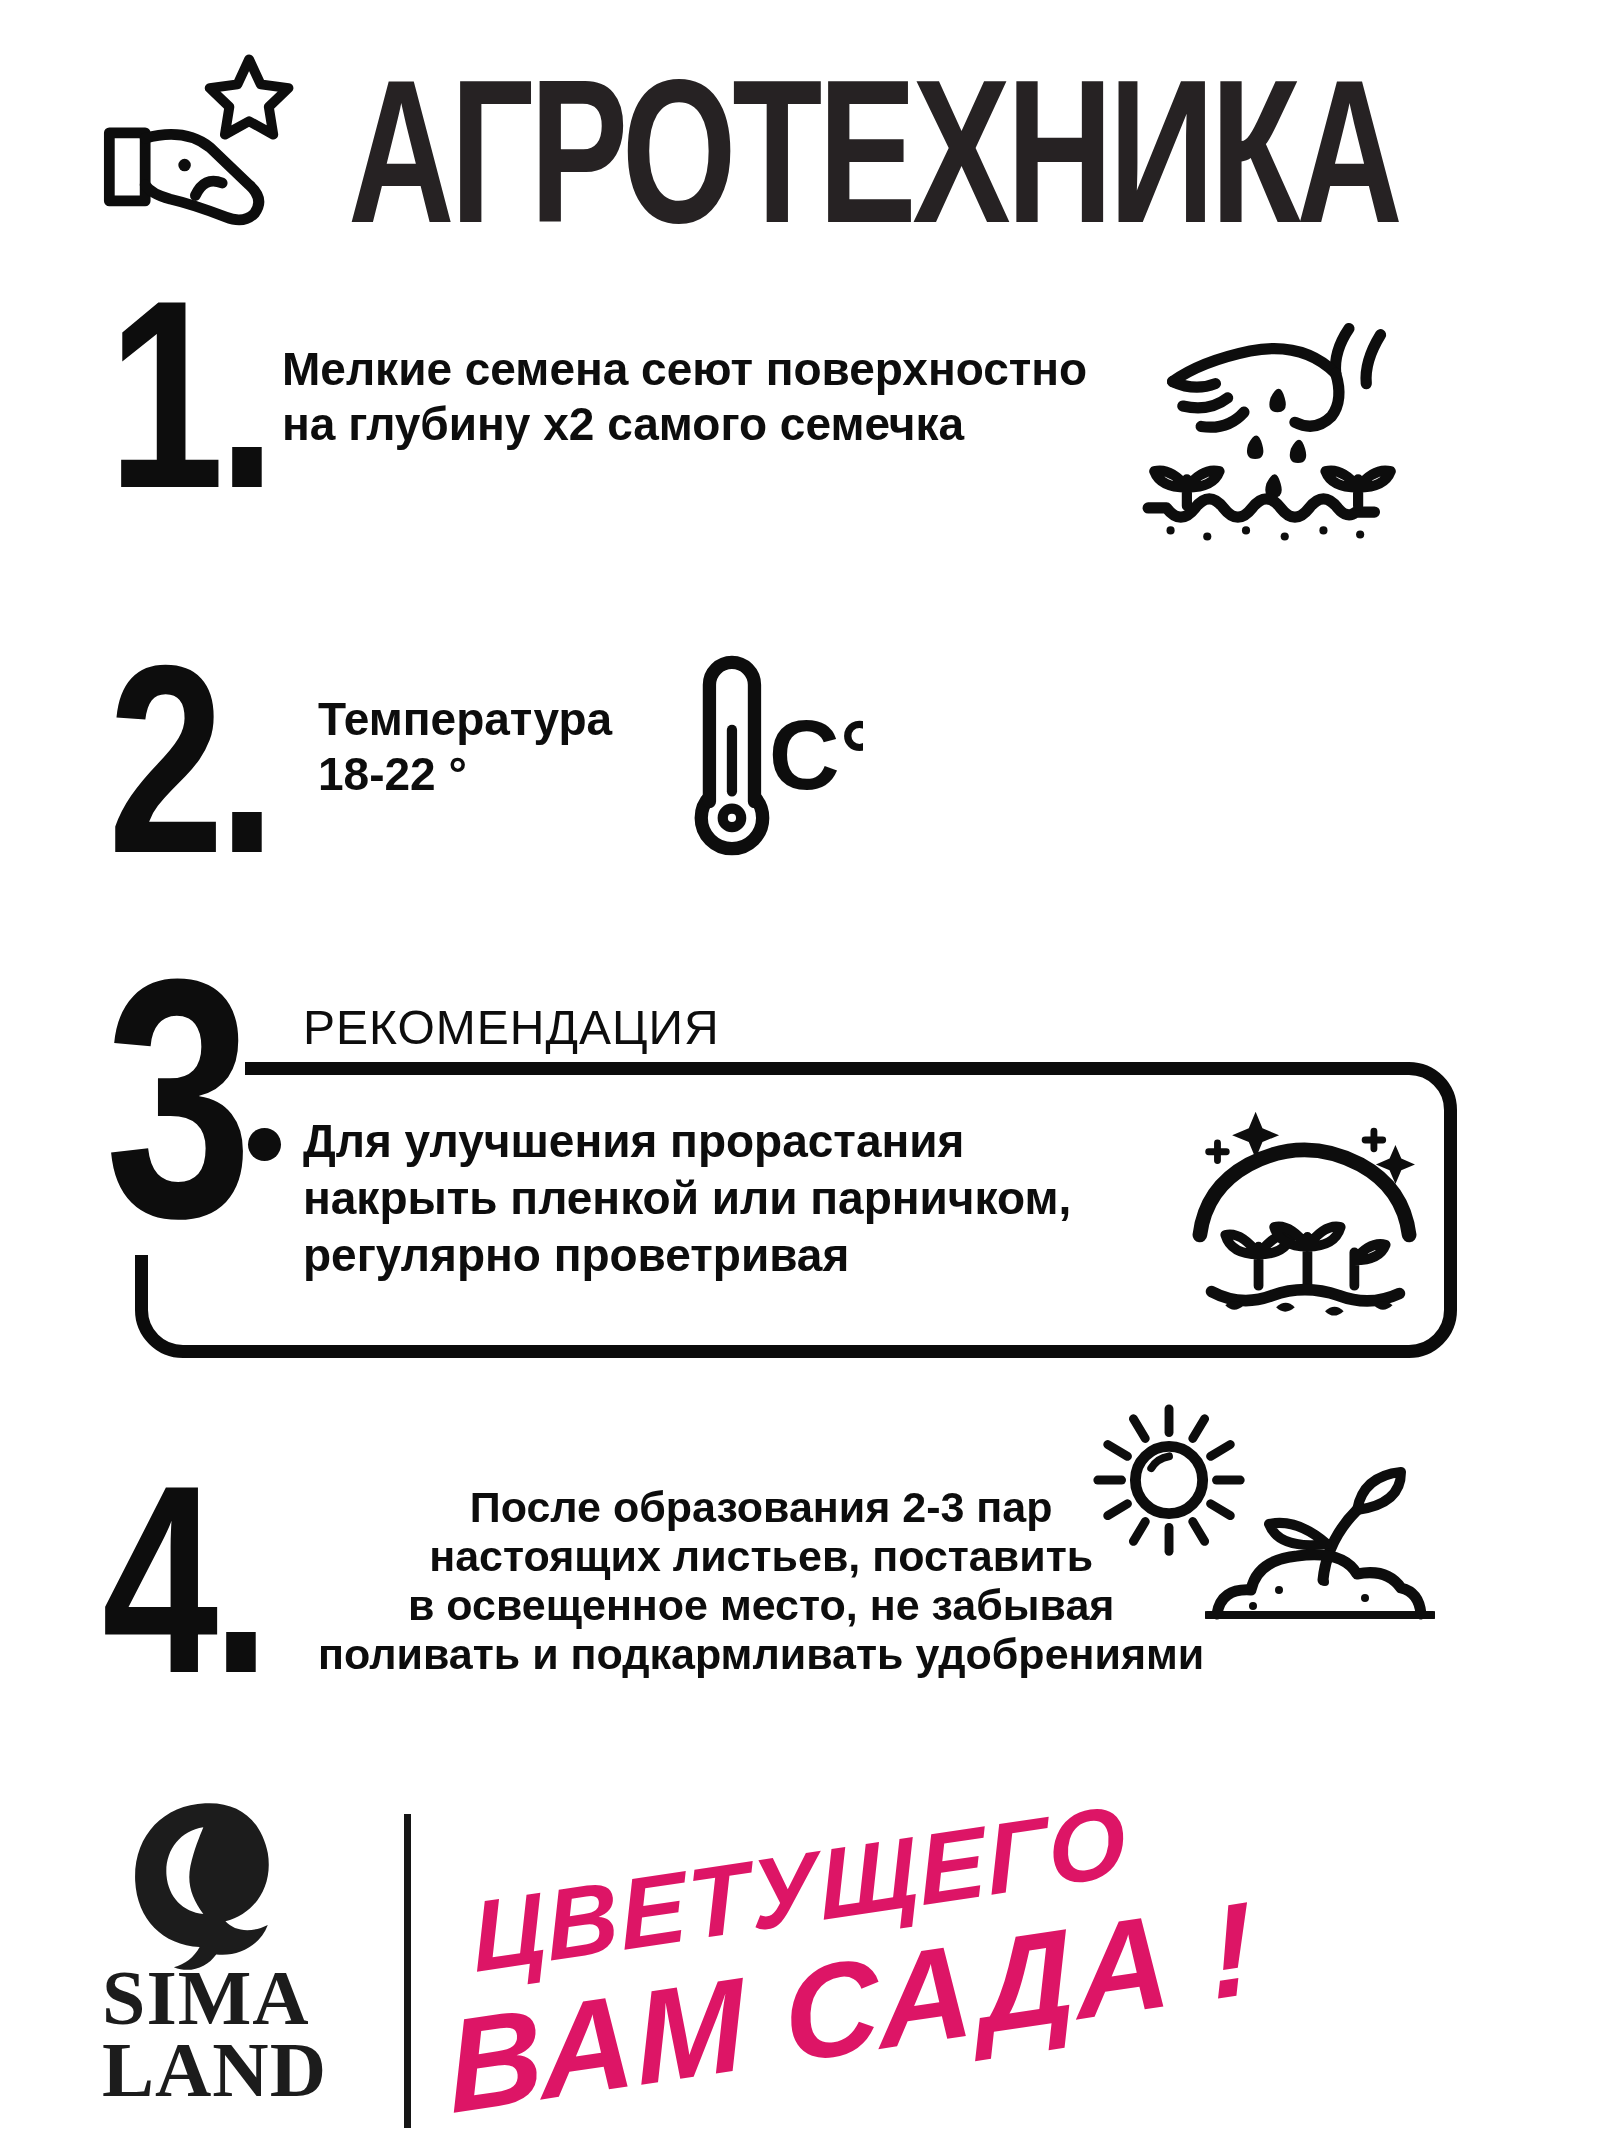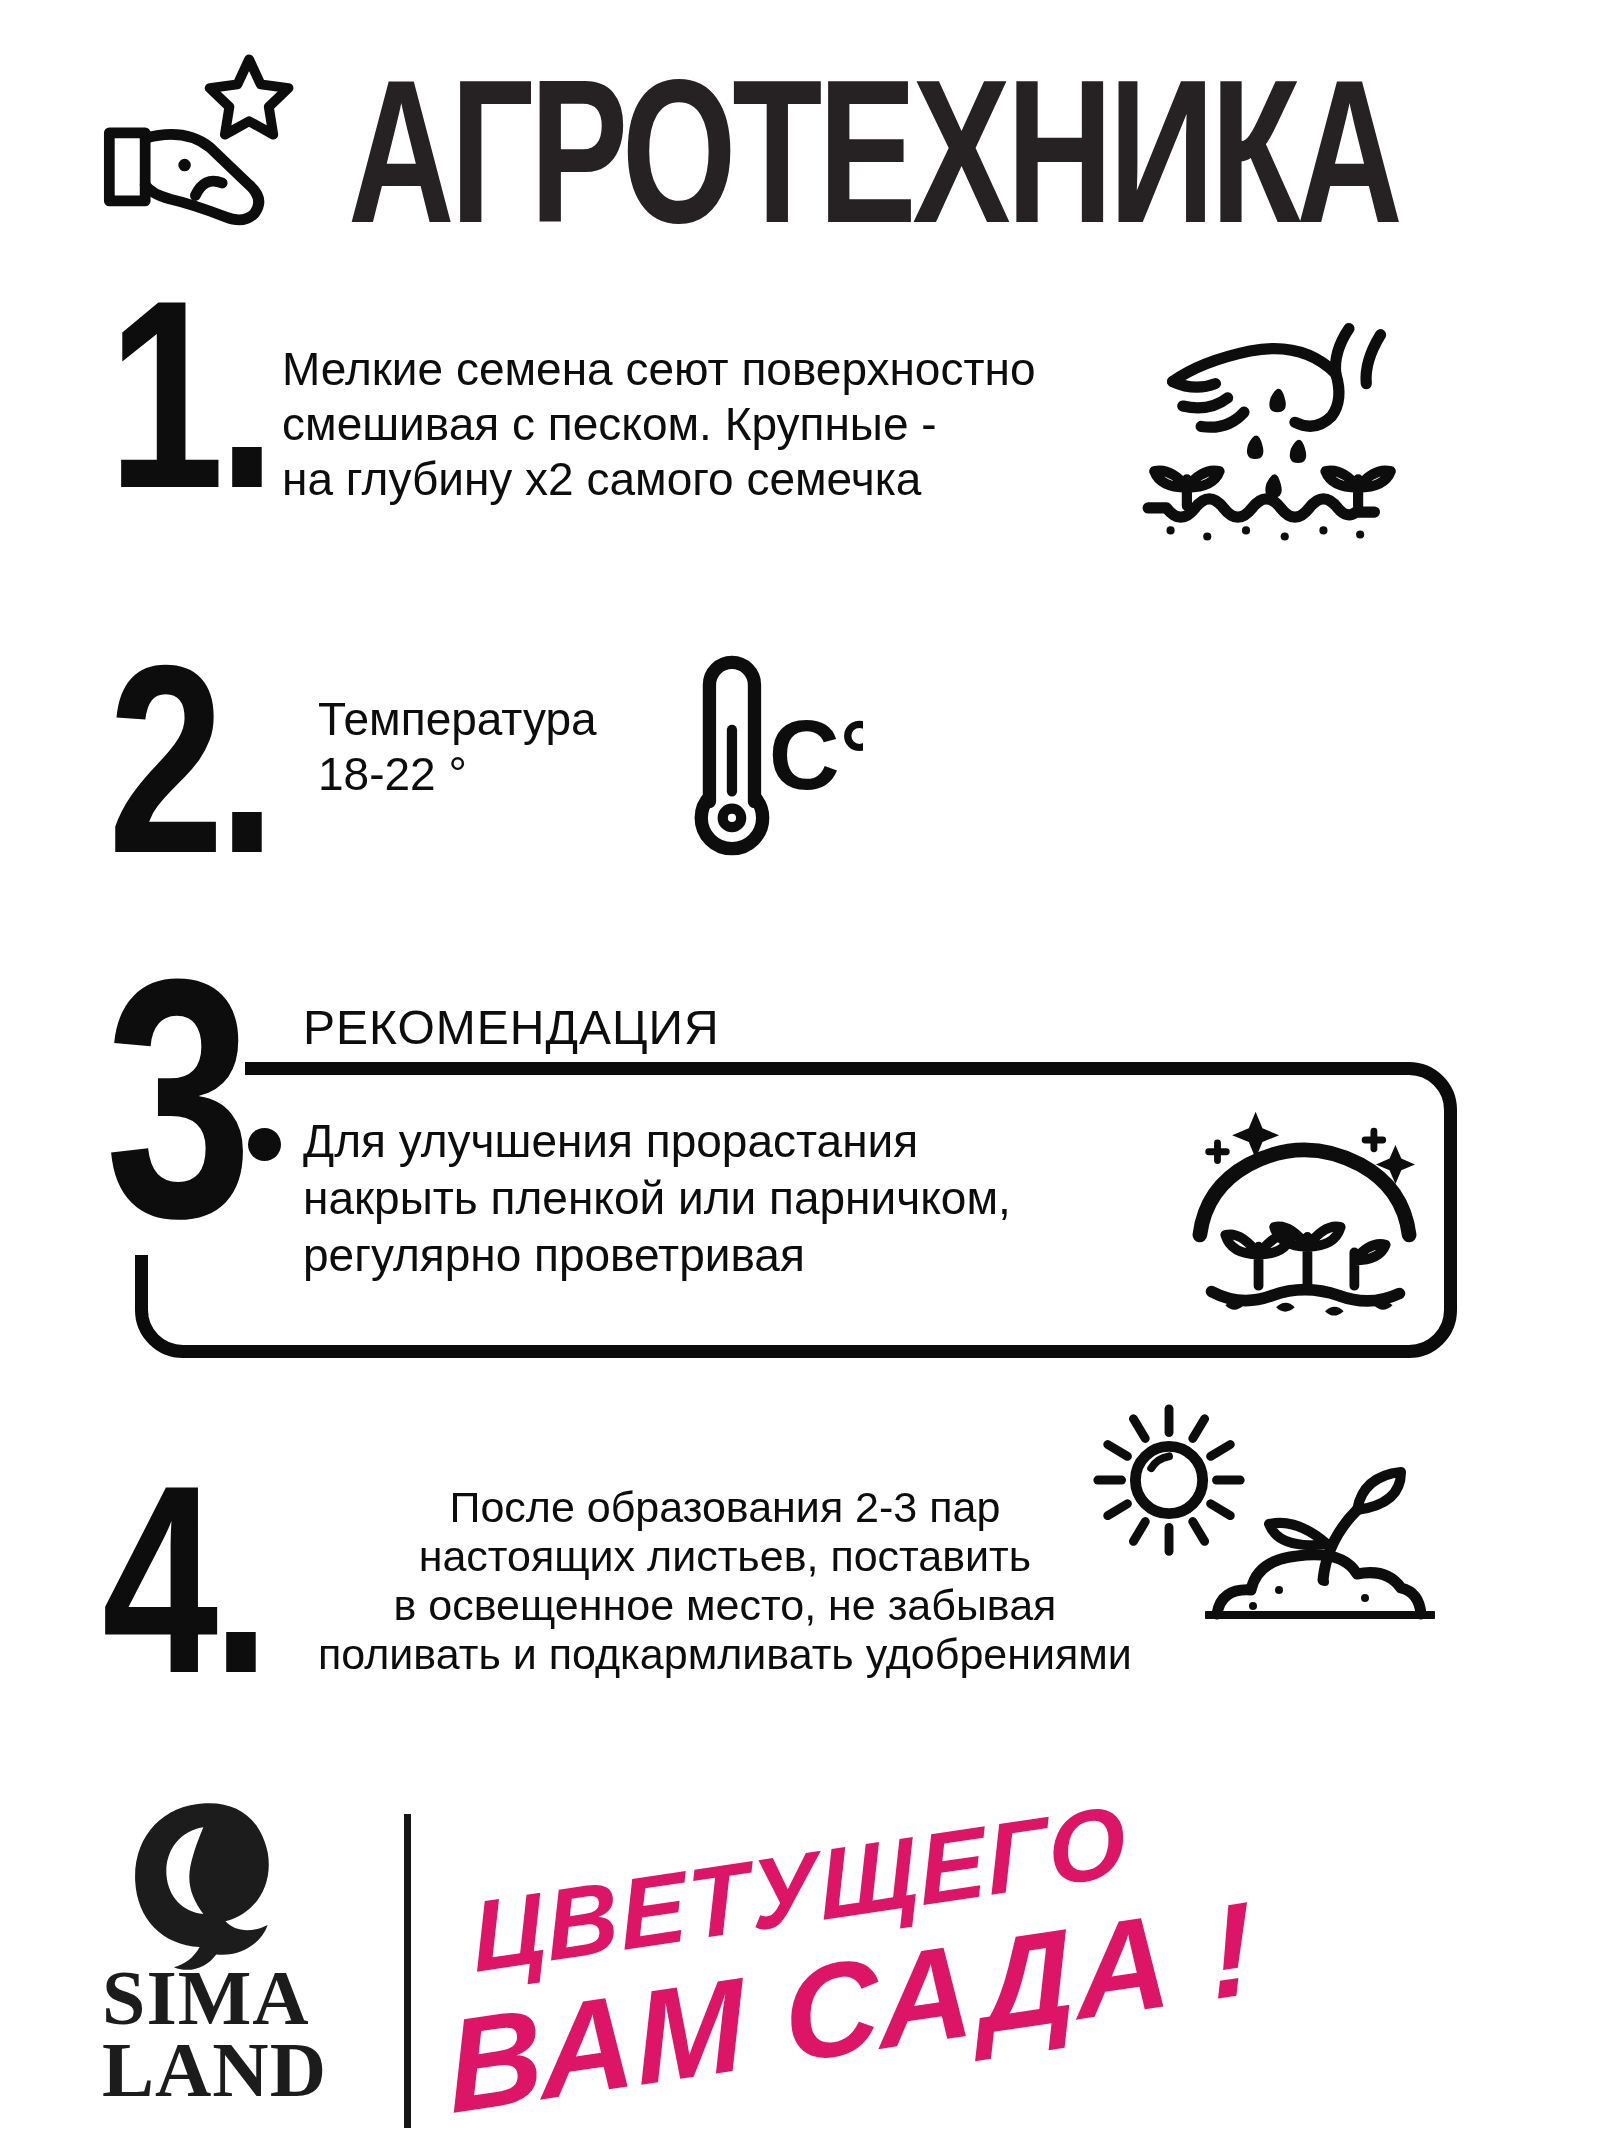--- a/index.html
+++ b/index.html
@@ -17,21 +17,21 @@
 
   
   .num {
     font-weight:bold; line-height:1; letter-spacing:-8px; color:#0d0d0d;
     transform:scaleX(0.78); transform-origin:left top; white-space:nowrap;
   }
   .num-1, .num-2, .num-4 { font-size:268px; }
   .num-3 { font-size:340px; }
 
   
-  .txt { font-size:46px; line-height:55px; color:#0d0d0d; white-space:nowrap; }
+  .txt { font-size:46px; line-height:55px; color:#0d0d0d; white-space:nowrap;font-weight:bold; }
   .txt-4 { font-size:43px; line-height:49px;text-align:center; }
 
   .rec-heading { font-size:48px; color:#0d0d0d; letter-spacing:1px; white-space:nowrap;text-align:right; }
 
   .rec-box {
     border:13px solid #0b0b0b; border-radius:48px; background:#ffffff;
   }
   .mask { background:#ffffff; }
   .bullet { background:#0d0d0d; border-radius:50%; }
 
@@ -59,21 +59,20 @@
     <rect class="s" stroke-width="12" x="16" y="92" width="40" height="76"></rect>
     <path class="s" stroke-width="12" d="M56,98 Q100,86 128,108 L172,150 Q190,166 178,182 Q166,194 146,186 Q110,172 84,166 Q62,160 56,150"></path>
     <path class="s" stroke-width="12" d="M112,162 Q122,140 142,148"></path>
     <circle class="f" cx="100" cy="128" r="7"></circle>
   </svg>
   <div class="abs title" style="left:348px;top:48px">АГРОТЕХНИКА</div>
 
   <div class="abs num num-1" style="left:108px;top:260px">1.</div>
   <div class="abs txt" style="left:282px;top:342px">
     <div>Мелкие семена сеют поверхностно</div>
-    <div>смешивая с песком. Крупные -</div>
     <div>на глубину x2 самого семечка</div>
   </div>
   <svg class="abs" style="left:1140px;top:318px" width="265" height="225" viewBox="0 0 260 220">
     <path class="s" stroke-width="11" d="M205,10 Q190,32 192,54"></path>
     <path class="s" stroke-width="11" d="M236,16 Q220,42 222,64"></path>
     <path class="s" stroke-width="11" d="M192,54 Q160,22 108,32 Q60,42 32,62"></path>
     <path class="s" stroke-width="11" d="M32,62 Q54,72 74,64"></path>
     <path class="s" stroke-width="11" d="M42,86 Q68,92 86,78"></path>
     <path class="s" stroke-width="11" d="M60,106 Q86,110 102,92"></path>
     <path class="s" stroke-width="11" d="M192,54 Q200,80 188,96 Q172,112 152,102"></path>

